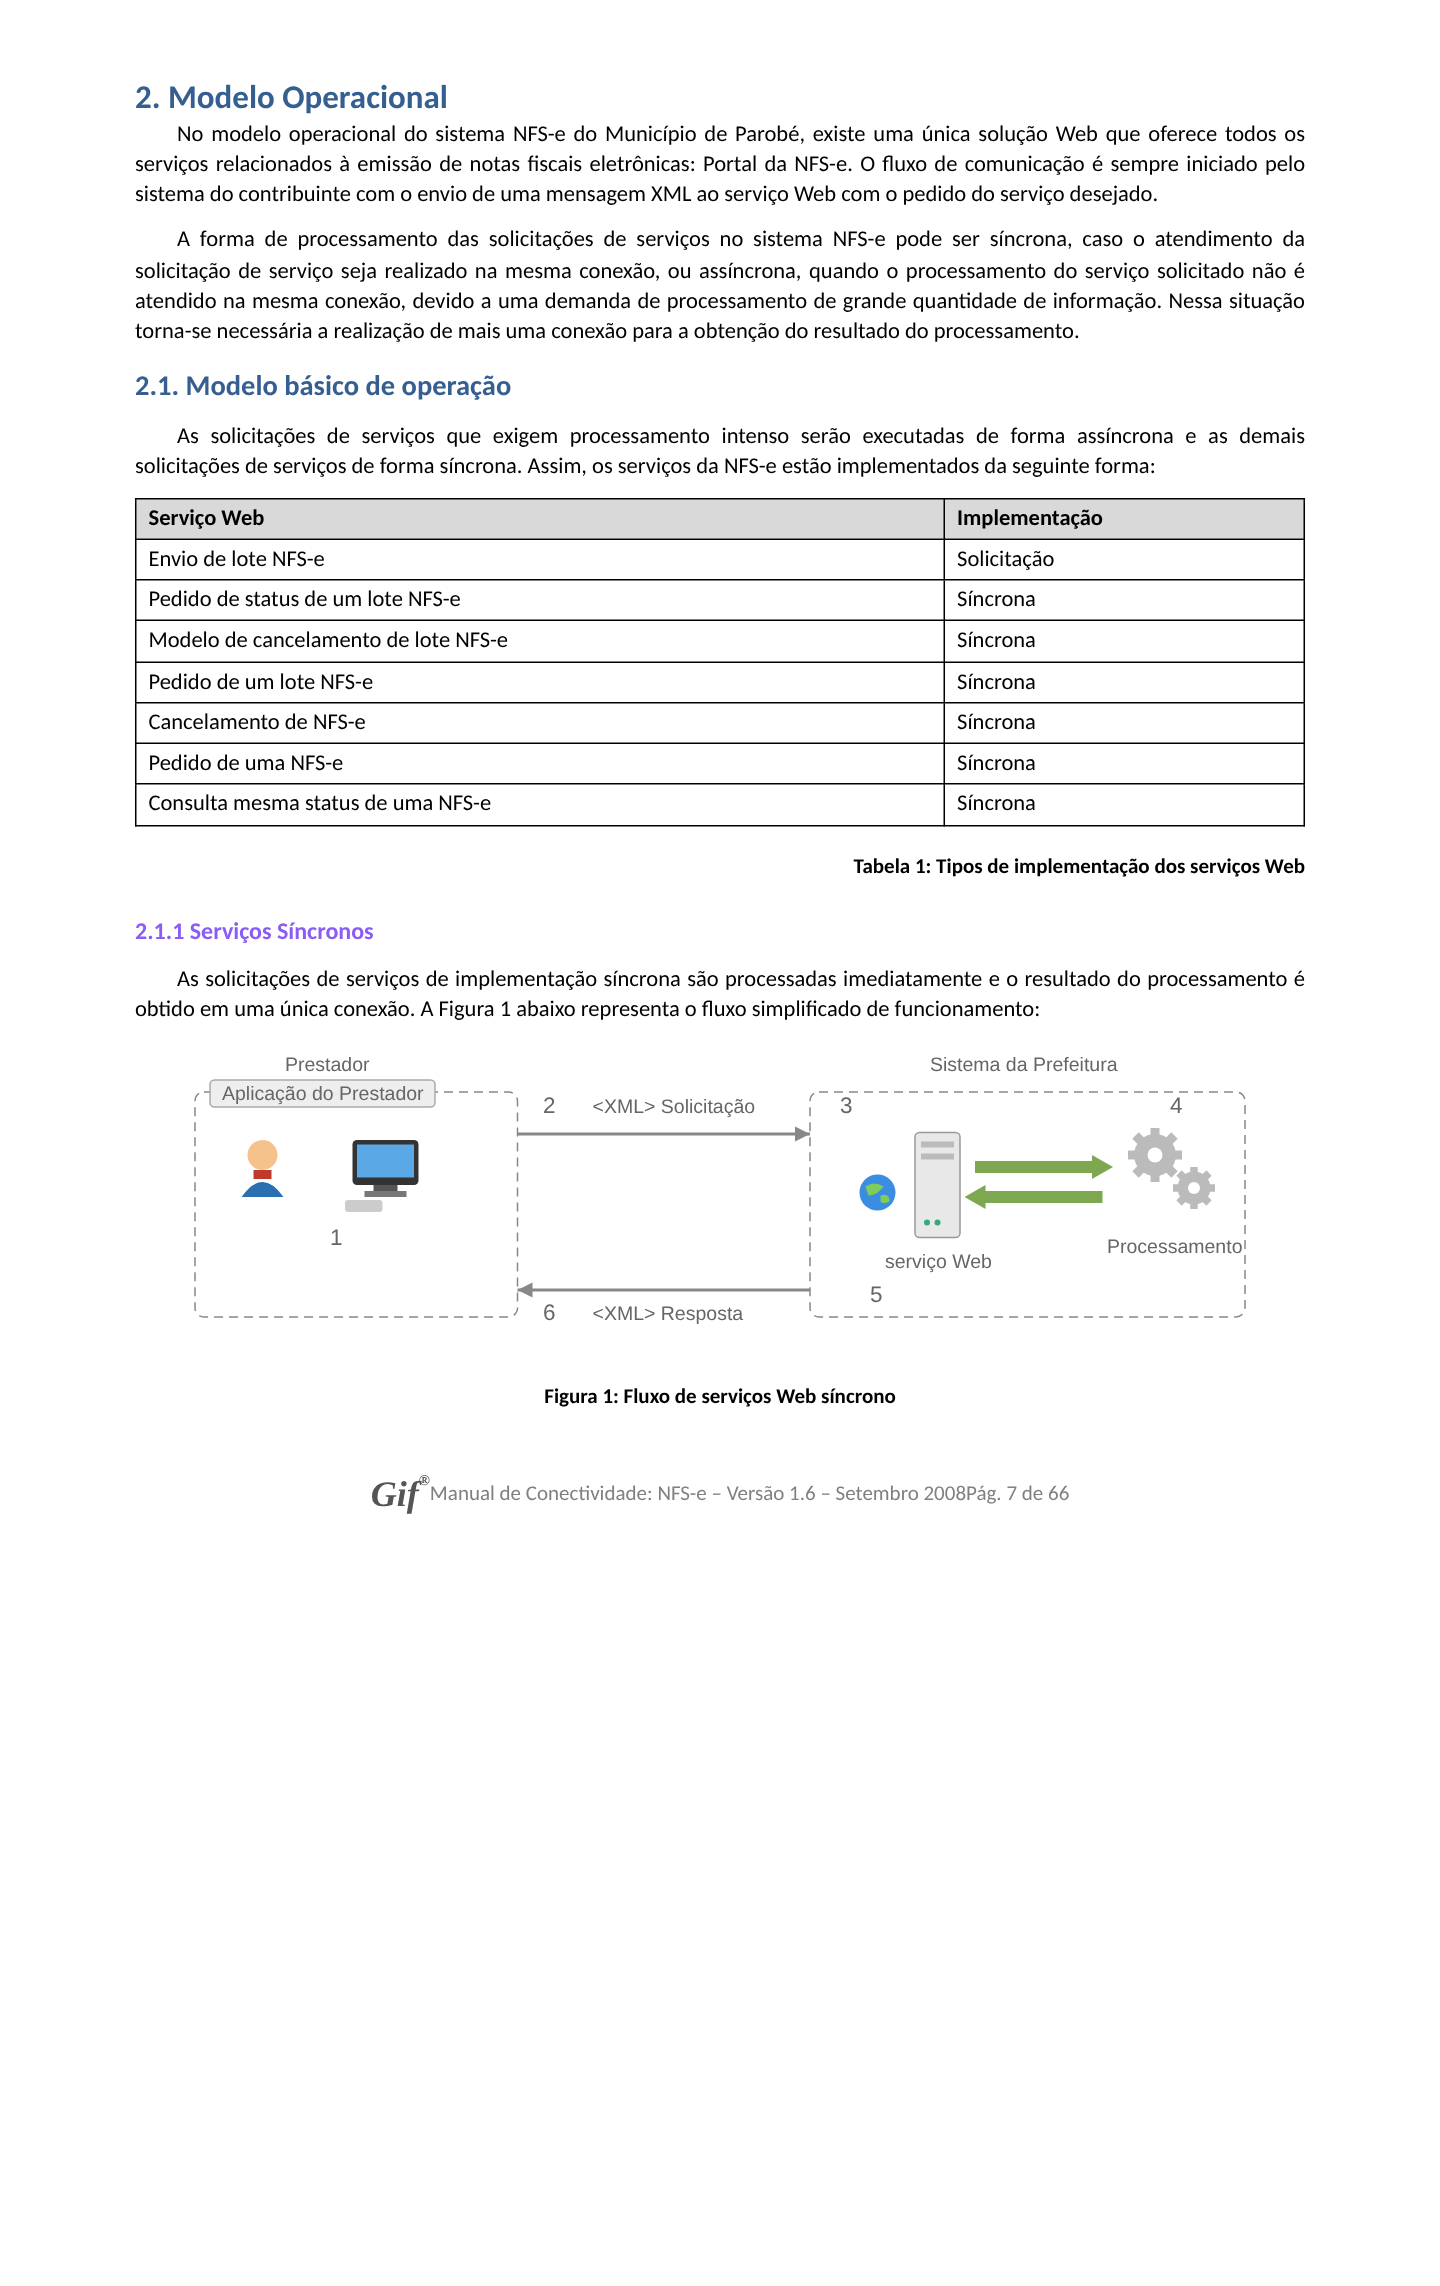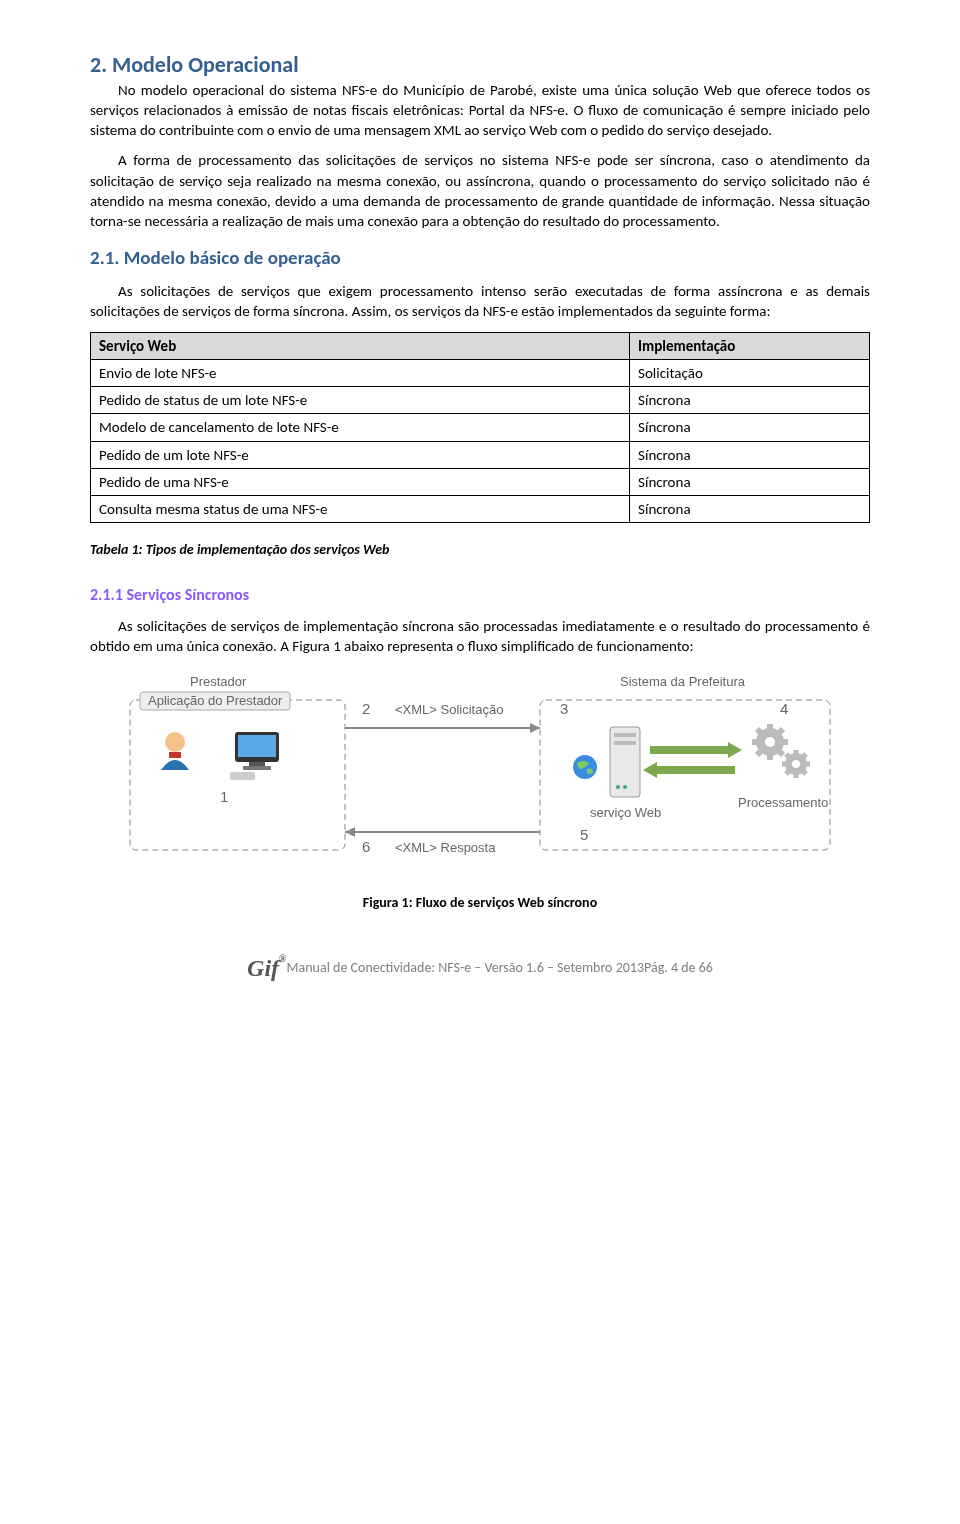--- a/index.html
+++ b/index.html
@@ -45,25 +45,24 @@
   table.impl-table th, table.impl-table td {
     border: 1px solid #000;
     padding: 3px 8px;
     text-align: left;
   }
   table.impl-table th {
     background: #d9d9d9;
     font-weight: bold;
   }
   .table-caption {
-    text-align: left;
+    text-align: right;
     font-weight: bold;
     font-size: 14px;
     margin: 4px 0 24px 0;
-    font-style: italic;
   }
   .figure-caption {
     text-align: center;
     font-weight: bold;
     font-size: 14px;
     margin: 16px 0 40px 0;
   }
   .diagram {
     width: 720px;
     margin: 16px auto 0 auto;
@@ -114,20 +113,24 @@
     <tr>
         <td>Pedido de status de um lote NFS-e</td>
         <td>Síncrona</td>
       </tr>
     <tr>
         <td>Modelo de cancelamento de lote NFS-e</td>
         <td>Síncrona</td>
       </tr>
     <tr>
         <td>Pedido de um lote NFS-e</td>
+        <td>Síncrona</td>
+      </tr>
+    <tr>
+        <td>Cancelamento de NFS-e</td>
         <td>Síncrona</td>
       </tr>
     <tr>
         <td>Pedido de uma NFS-e</td>
         <td>Síncrona</td>
       </tr>
     <tr>
         <td>Consulta mesma status de uma NFS-e</td>
         <td>Síncrona</td>
       </tr>
@@ -234,15 +237,15 @@
     </g>
   </g>
   <text x="618" y="135" class="label-text">Processamento</text>
 </svg>
 </div>
 
 <div class="figure-caption">Figura 1: Fluxo de serviços Web síncrono</div>
 
 <div class="footer">
   <span class="logo"><span>Gif</span><sup>®</sup></span>
-  <span>Manual de Conectividade: NFS-e – Versão 1.6 – Setembro 2013</span>
-  <span>Pág. 4 de 66</span>
+  <span>Manual de Conectividade: NFS-e – Versão 1.6 – Setembro 2008</span>
+  <span>Pág. 7 de 66</span>
 </div>
 
 </body></html>

